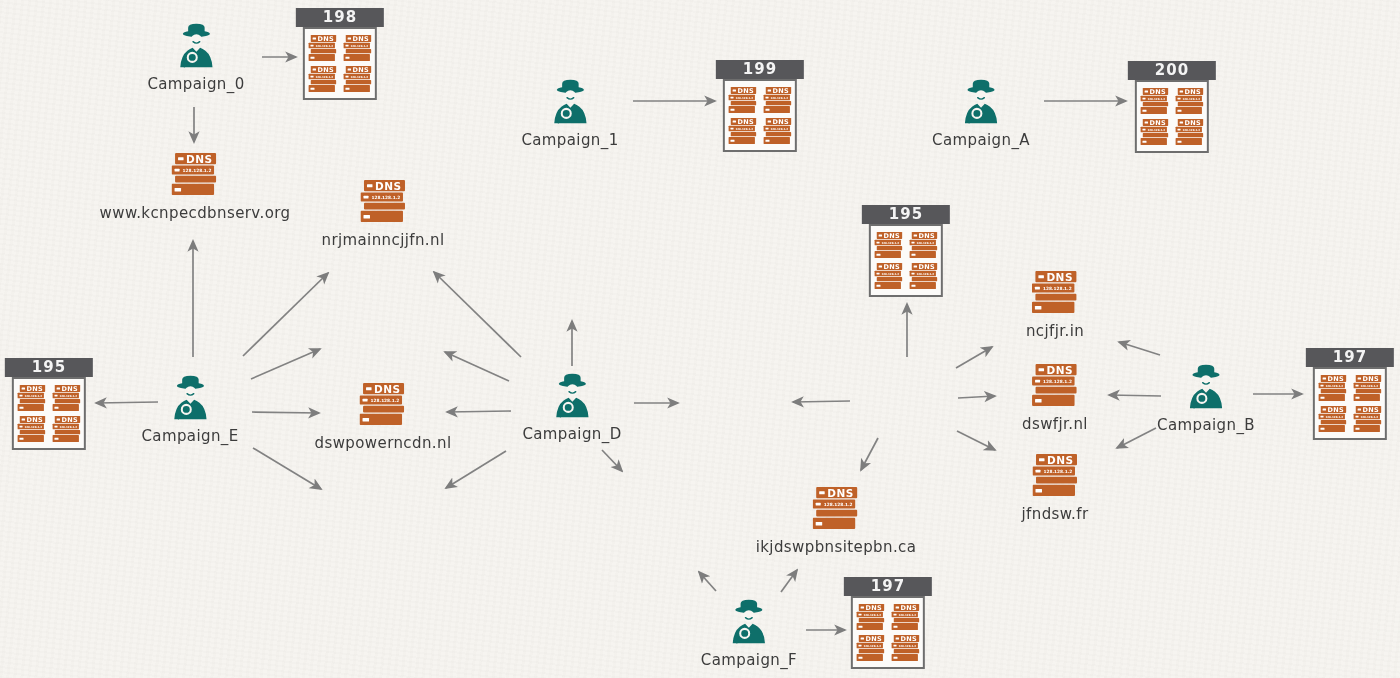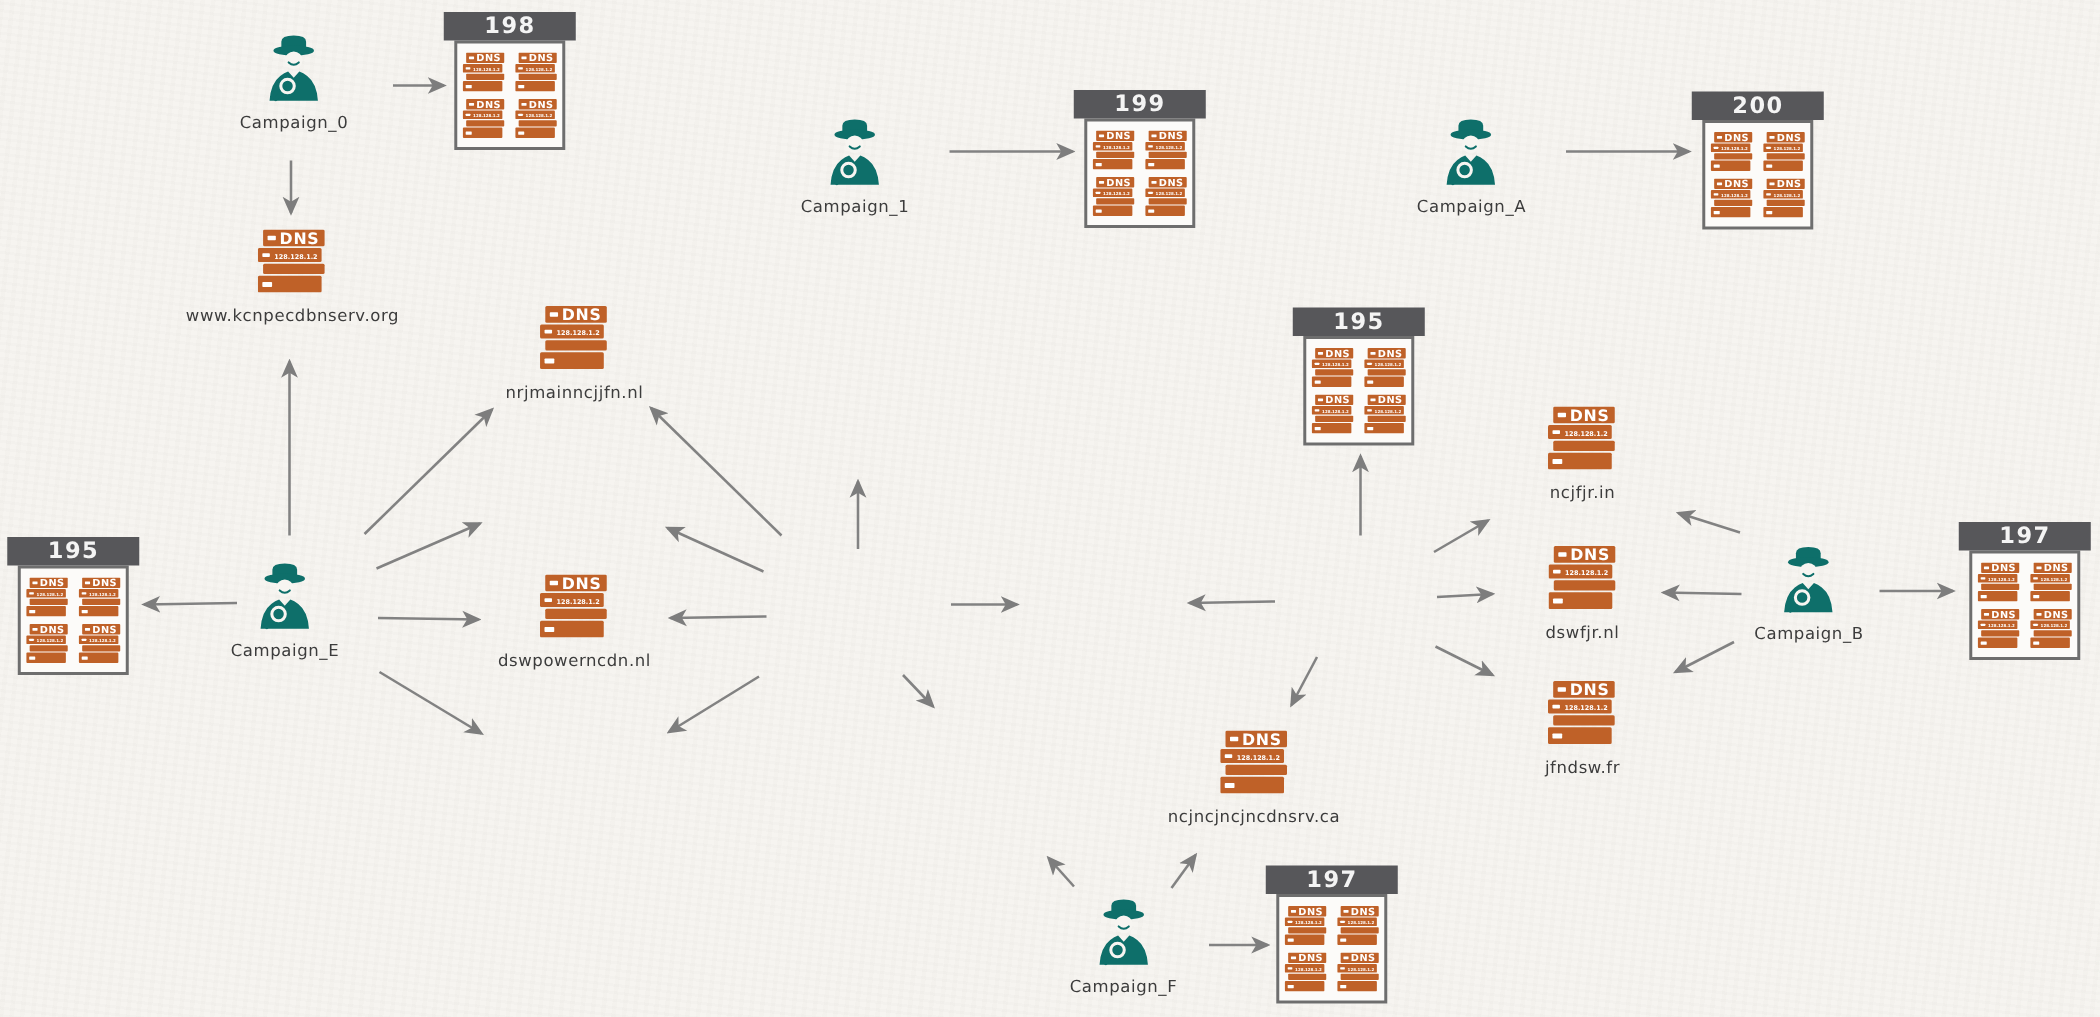--- a/index.html
+++ b/index.html
@@ -14,21 +14,21 @@
       repeating-linear-gradient(7deg, rgba(0,0,0,0.012) 0 2px, rgba(255,255,255,0.015) 2px 5px),
       repeating-linear-gradient(96deg, rgba(120,110,90,0.018) 0 3px, rgba(255,255,255,0.01) 3px 7px);
   }
   svg.edges{position:absolute;left:0;top:0;z-index:1;pointer-events:none;}
   .edges line{stroke:#828282;stroke-width:1.7;}
   .node{
     position:absolute;z-index:2;display:flex;flex-direction:column;
     align-items:center;transform:translateX(-50%);
   }
   .nlabel{
-    margin-top:10px;font-size:11px;color:#3c3c3c;letter-spacing:.4px;
+    margin-top:10px;font-size:15px;color:#3c3c3c;letter-spacing:.4px;
     white-space:nowrap;line-height:1.1;
   }
   .node.campaign .nlabel{margin-top:7px;}
   .cluster{align-items:center;}
   .ctab{
     background:#57575a;color:#f4f4f4;font-weight:bold;font-size:15px;
     padding:0 27px;height:19px;line-height:19px;letter-spacing:1px;
     position:relative;z-index:3;
   }
   .cbody{
@@ -124,40 +124,46 @@
         <use href="#g-spy"></use>
       </svg>
     <div class="nlabel">Campaign_A</div>
   </div>
   <div class="node campaign" style="left:190px;top:373px">
     <svg width="48" height="48" viewBox="0 0 64 64">
         <use href="#g-spy"></use>
       </svg>
     <div class="nlabel">Campaign_E</div>
   </div>
+  <div class="node campaign" style="left:572px;top:371px">
+    <svg width="48" height="48" viewBox="0 0 64 64">
+        <use href="#g-spy"></use>
+      </svg>
+    <div class="nlabel">Campaign_D</div>
+  </div>
   <div class="node campaign" style="left:1206px;top:362px">
     <svg width="48" height="48" viewBox="0 0 64 64">
         <use href="#g-spy"></use>
       </svg>
     <div class="nlabel">Campaign_B</div>
   </div>
   <div class="node campaign" style="left:749px;top:597px">
     <svg width="48" height="48" viewBox="0 0 64 64">
         <use href="#g-spy"></use>
       </svg>
     <div class="nlabel">Campaign_F</div>
   </div>
 
   <div class="node dns" style="left:195px;top:153px">
     <svg width="46" height="42" viewBox="0 0 46 42">
         <use href="#g-dns"></use>
       </svg>
     <div class="nlabel">www.kcnpecdbnserv.org</div>
   </div>
-  <div class="node dns" style="left:383px;top:204px">
+  <div class="node dns" style="left:383px;top:180px">
     <svg width="46" height="42" viewBox="0 0 46 42">
         <use href="#g-dns"></use>
       </svg>
     <div class="nlabel">nrjmainncjjfn.nl</div>
   </div>
   <div class="node dns" style="left:383px;top:383px">
     <svg width="46" height="42" viewBox="0 0 46 42">
         <use href="#g-dns"></use>
       </svg>
     <div class="nlabel">dswpowerncdn.nl</div>
@@ -177,21 +183,21 @@
   <div class="node dns" style="left:1055px;top:454px">
     <svg width="46" height="42" viewBox="0 0 46 42">
         <use href="#g-dns"></use>
       </svg>
     <div class="nlabel">jfndsw.fr</div>
   </div>
   <div class="node dns" style="left:836px;top:487px">
     <svg width="46" height="42" viewBox="0 0 46 42">
         <use href="#g-dns"></use>
       </svg>
-    <div class="nlabel">ncjncjncjncdnsrv.ca</div>
+    <div class="nlabel">ikjdswpbnsitepbn.ca</div>
   </div>
 
   <div class="node cluster" style="left:340px;top:8px">
     <div class="ctab">198</div>
     <div class="cbody">
       <svg width="30" height="26" viewBox="0 0 46 42">
           <use href="#g-dns"></use>
         </svg>
       <svg width="30" height="26" viewBox="0 0 46 42">
           <use href="#g-dns"></use>

